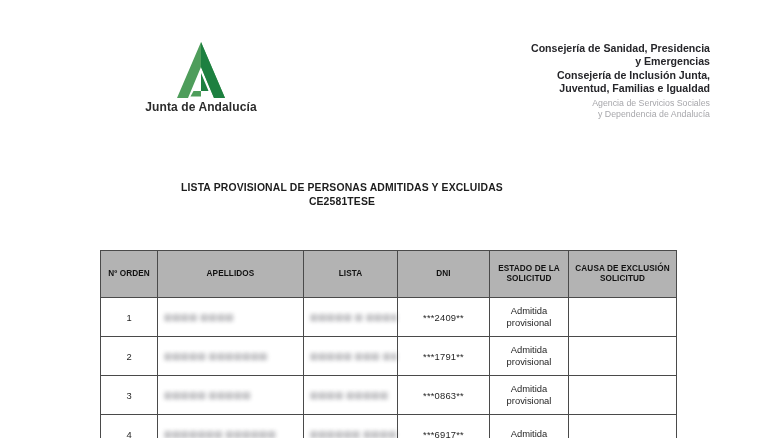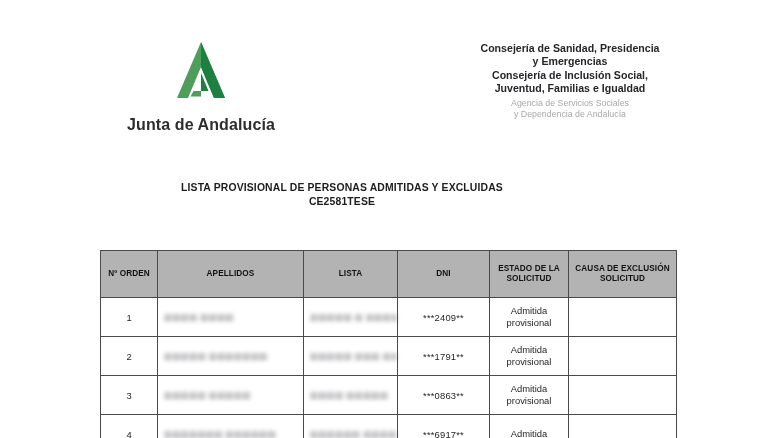--- a/index.html
+++ b/index.html
@@ -43,34 +43,34 @@
 
   .brand-logo {
     display: block;
     margin: 0 auto;
     width: 62px;
     height: 60px;
   }
 
   .brand-wordmark {
     display: block;
-    margin-top: 16px;
-    font-size: 16px;
+    margin-top: 0;
+    font-size: 12px;
     font-weight: 600;
     letter-spacing: 0.1px;
     color: #2d2d2d;
     font-family: "Liberation Sans", sans-serif;
   }
 
   .org-block {
     position: absolute;
     left: 430px;
     top: 8px;
     width: 280px;
-    text-align: center;
+    text-align: right;
   }
 
   .org-line {
     display: block;
     font-size: 10.6px;
     font-weight: bold;
     line-height: 13.4px;
     color: #26262a;
     white-space: nowrap;
   }
@@ -198,21 +198,21 @@
         <path d="M31 30 L41 53 L21 53 Z" fill="#ffffff"></path>
         <path d="M31 33 L38.5 51 L31 51 Z" fill="#1d8040"></path>
         <path d="M23.5 51 L31 51 L31 56.5 L20.5 56.5 Z" fill="#4e9d5b"></path>
       </svg>
       <span class="brand-wordmark">Junta de Andalucía</span>
     </div>
 
     <div class="org-block">
       <span class="org-line">Consejería de Sanidad, Presidencia</span>
       <span class="org-line">y Emergencias</span>
-      <span class="org-line">Consejería de Inclusión Social,</span>
+      <span class="org-line">Consejería de Inclusión Junta,</span>
       <span class="org-line">Juventud, Familias e Igualdad</span>
       <span class="org-sub first">Agencia de Servicios Sociales</span>
       <span class="org-sub">y Dependencia de Andalucía</span>
     </div>
 
   </div>
 
   <div class="doc-title">
     <span class="doc-title-line">LISTA PROVISIONAL DE PERSONAS ADMITIDAS Y EXCLUIDAS</span>
     <span class="doc-title-line">CE2581TESE</span>

